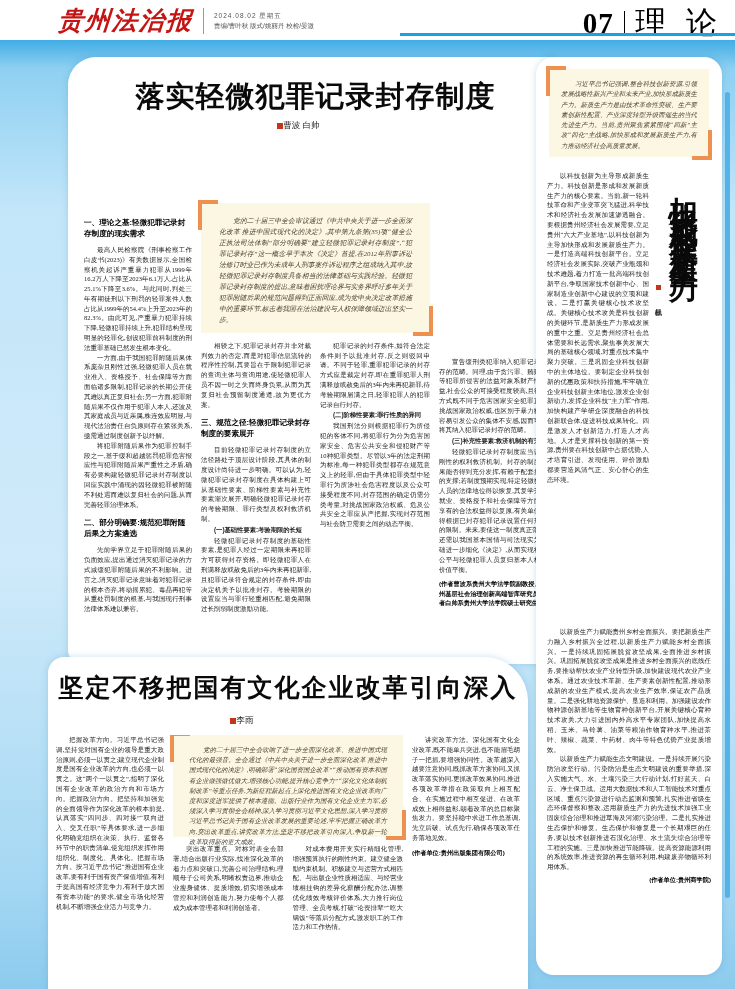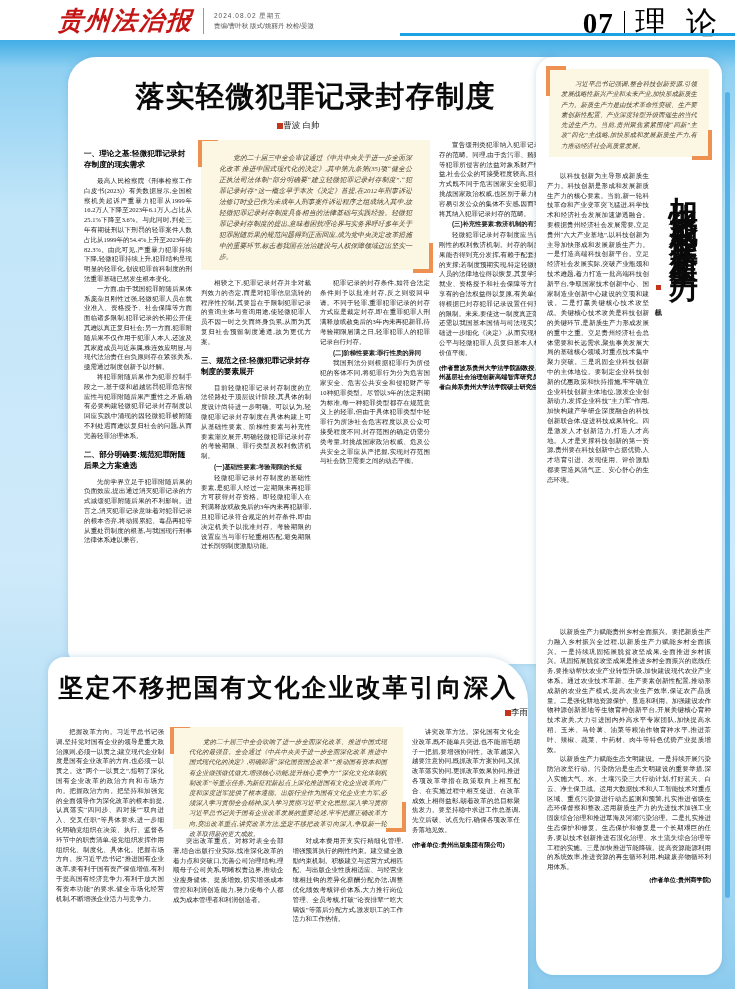--- a/index.html
+++ b/index.html
@@ -53,31 +53,31 @@
   .quote p{font-size:6.8px;line-height:11px;color:#4a4130;text-align:justify;text-indent:14px;margin:0;
            font-style:italic;}
   .br{position:absolute;border:0 solid #ee9150;}
   .br-tl{left:-3px;top:-3px;width:16px;height:26px;border-left-width:4px;border-top-width:4px;}
   .br-br{right:-3px;bottom:-3px;width:16px;height:26px;border-right-width:4px;border-bottom-width:4px;}
 
   
   .m-title{font-size:29px;line-height:35px;font-weight:900;text-align:center;letter-spacing:1px;
            margin:14px 0 2px 0;color:#0a0a0a;}
   .m-byline{margin:6px 0 8px 42%;}
-  .main-body{display:flex;gap:9px;padding:0 8px;height:474px;overflow:hidden;}
+  .main-body{display:flex;gap:9px;padding:0 8px;height:474px;overflow:hidden;align-items:flex-end;}
   .w108{flex:0 0 108px;width:108px;}
   .mid{flex:1;display:flex;flex-direction:column;}
   .quote-main{height:130px;margin-bottom:8px;flex:0 0 auto;}
   .mid-cols{display:flex;gap:9px;flex:1;overflow:hidden;}
   .mid-cols .col{flex:1;}
 
   
   .b-title{font-size:25px;line-height:30px;font-weight:900;text-align:center;letter-spacing:2px;
            margin:16px 0 2px 0;color:#0a0a0a;}
-  .b-byline{margin:4px 0 8px 38%;justify-content:flex-end;}
+  .b-byline{margin:12px 0 8px 38%;}
   .bottom-body{display:flex;gap:9px;padding:0 8px;height:228px;overflow:hidden;}
   .quote-bottom{height:102px;margin-bottom:7px;flex:0 0 auto;padding:10px 16px;}
   .quote-bottom p{font-size:6.4px;line-height:10.2px;}
 
   
   .card-right{padding:8px 7px;box-sizing:border-box;}
   .quote-right{margin:4px 6px 12px 6px;height:88px;padding:10px 12px;}
   .quote-right p{font-size:6.4px;line-height:10.3px;}
   .right-mid{display:flex;height:450px;overflow:hidden;position:relative;}
   .right-bodycol{flex:1;overflow:hidden;padding:2px 4px 0 4px;}

